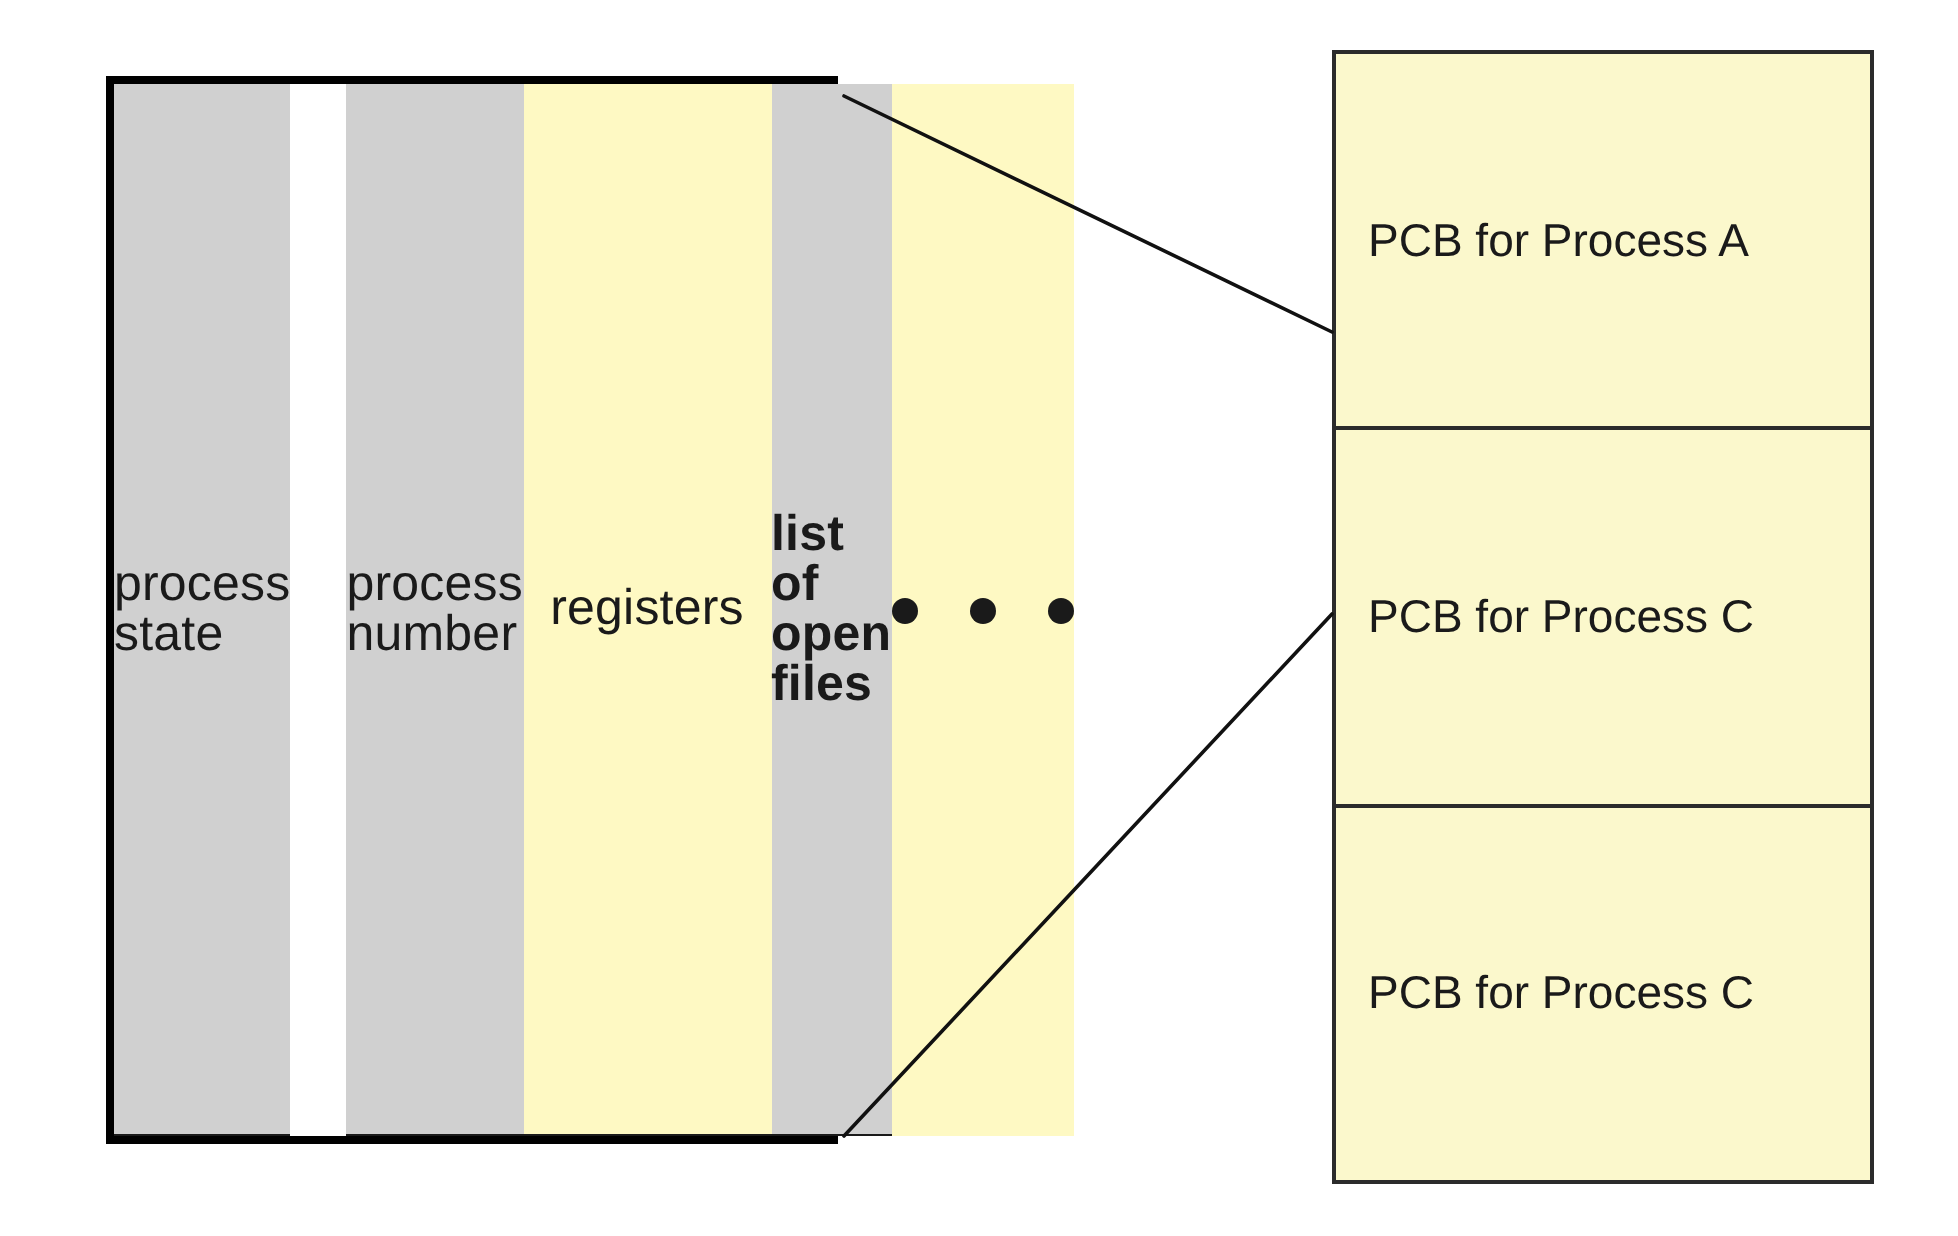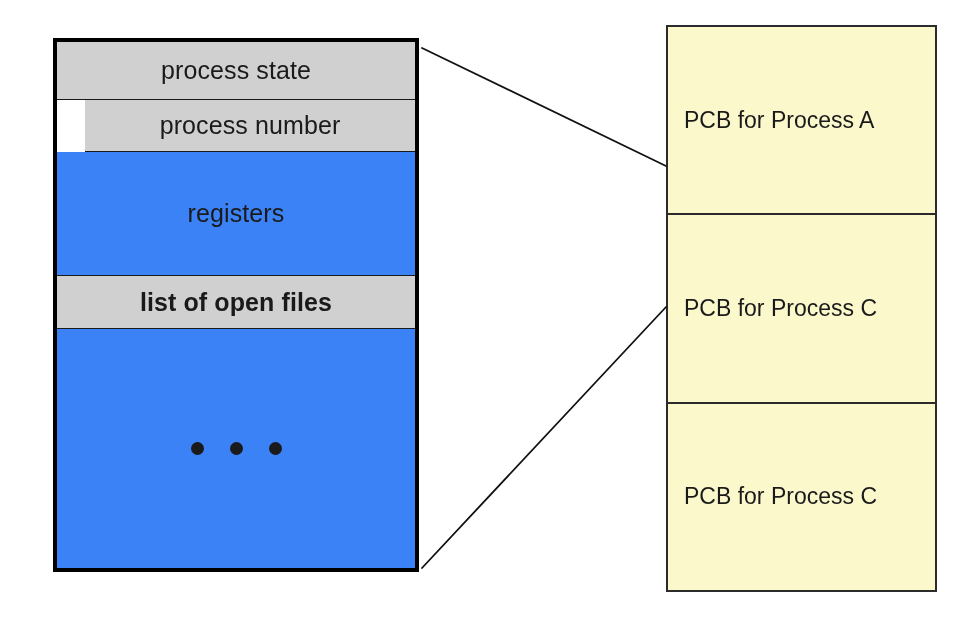--- a/index.html
+++ b/index.html
@@ -24,39 +24,37 @@
   #pcb-detail {
     position: absolute;
     left: 53px;
     top: 38px;
     width: 366px;
     height: 534px;
     border: 4px solid #000000;
     box-sizing: border-box;
     background: #ffffff;
     display: flex;
-    flex-direction: column;
-    text-align: right;
   }
   .field-row {
     box-sizing: border-box;
     border-bottom: 1.5px solid #1a1a1a;
     display: flex;
     align-items: center;
     justify-content: center;
     color: #1a1a1a;
     font-size: 25px;
     line-height: 1;
     letter-spacing: 0.1px;
   }
   .field-row:last-child {
     border-bottom: none;
   }
   .fill-gray  { background: #d0d0d0; }
-  .fill-blue  { background: #3b82f6; }
+  .fill-blue  { background: #fef9c3; }
 
   .dots-row {
     display: flex;
     align-items: center;
     justify-content: center;
     gap: 26px;
   }
   .dot {
     width: 13px;
     height: 13px;

